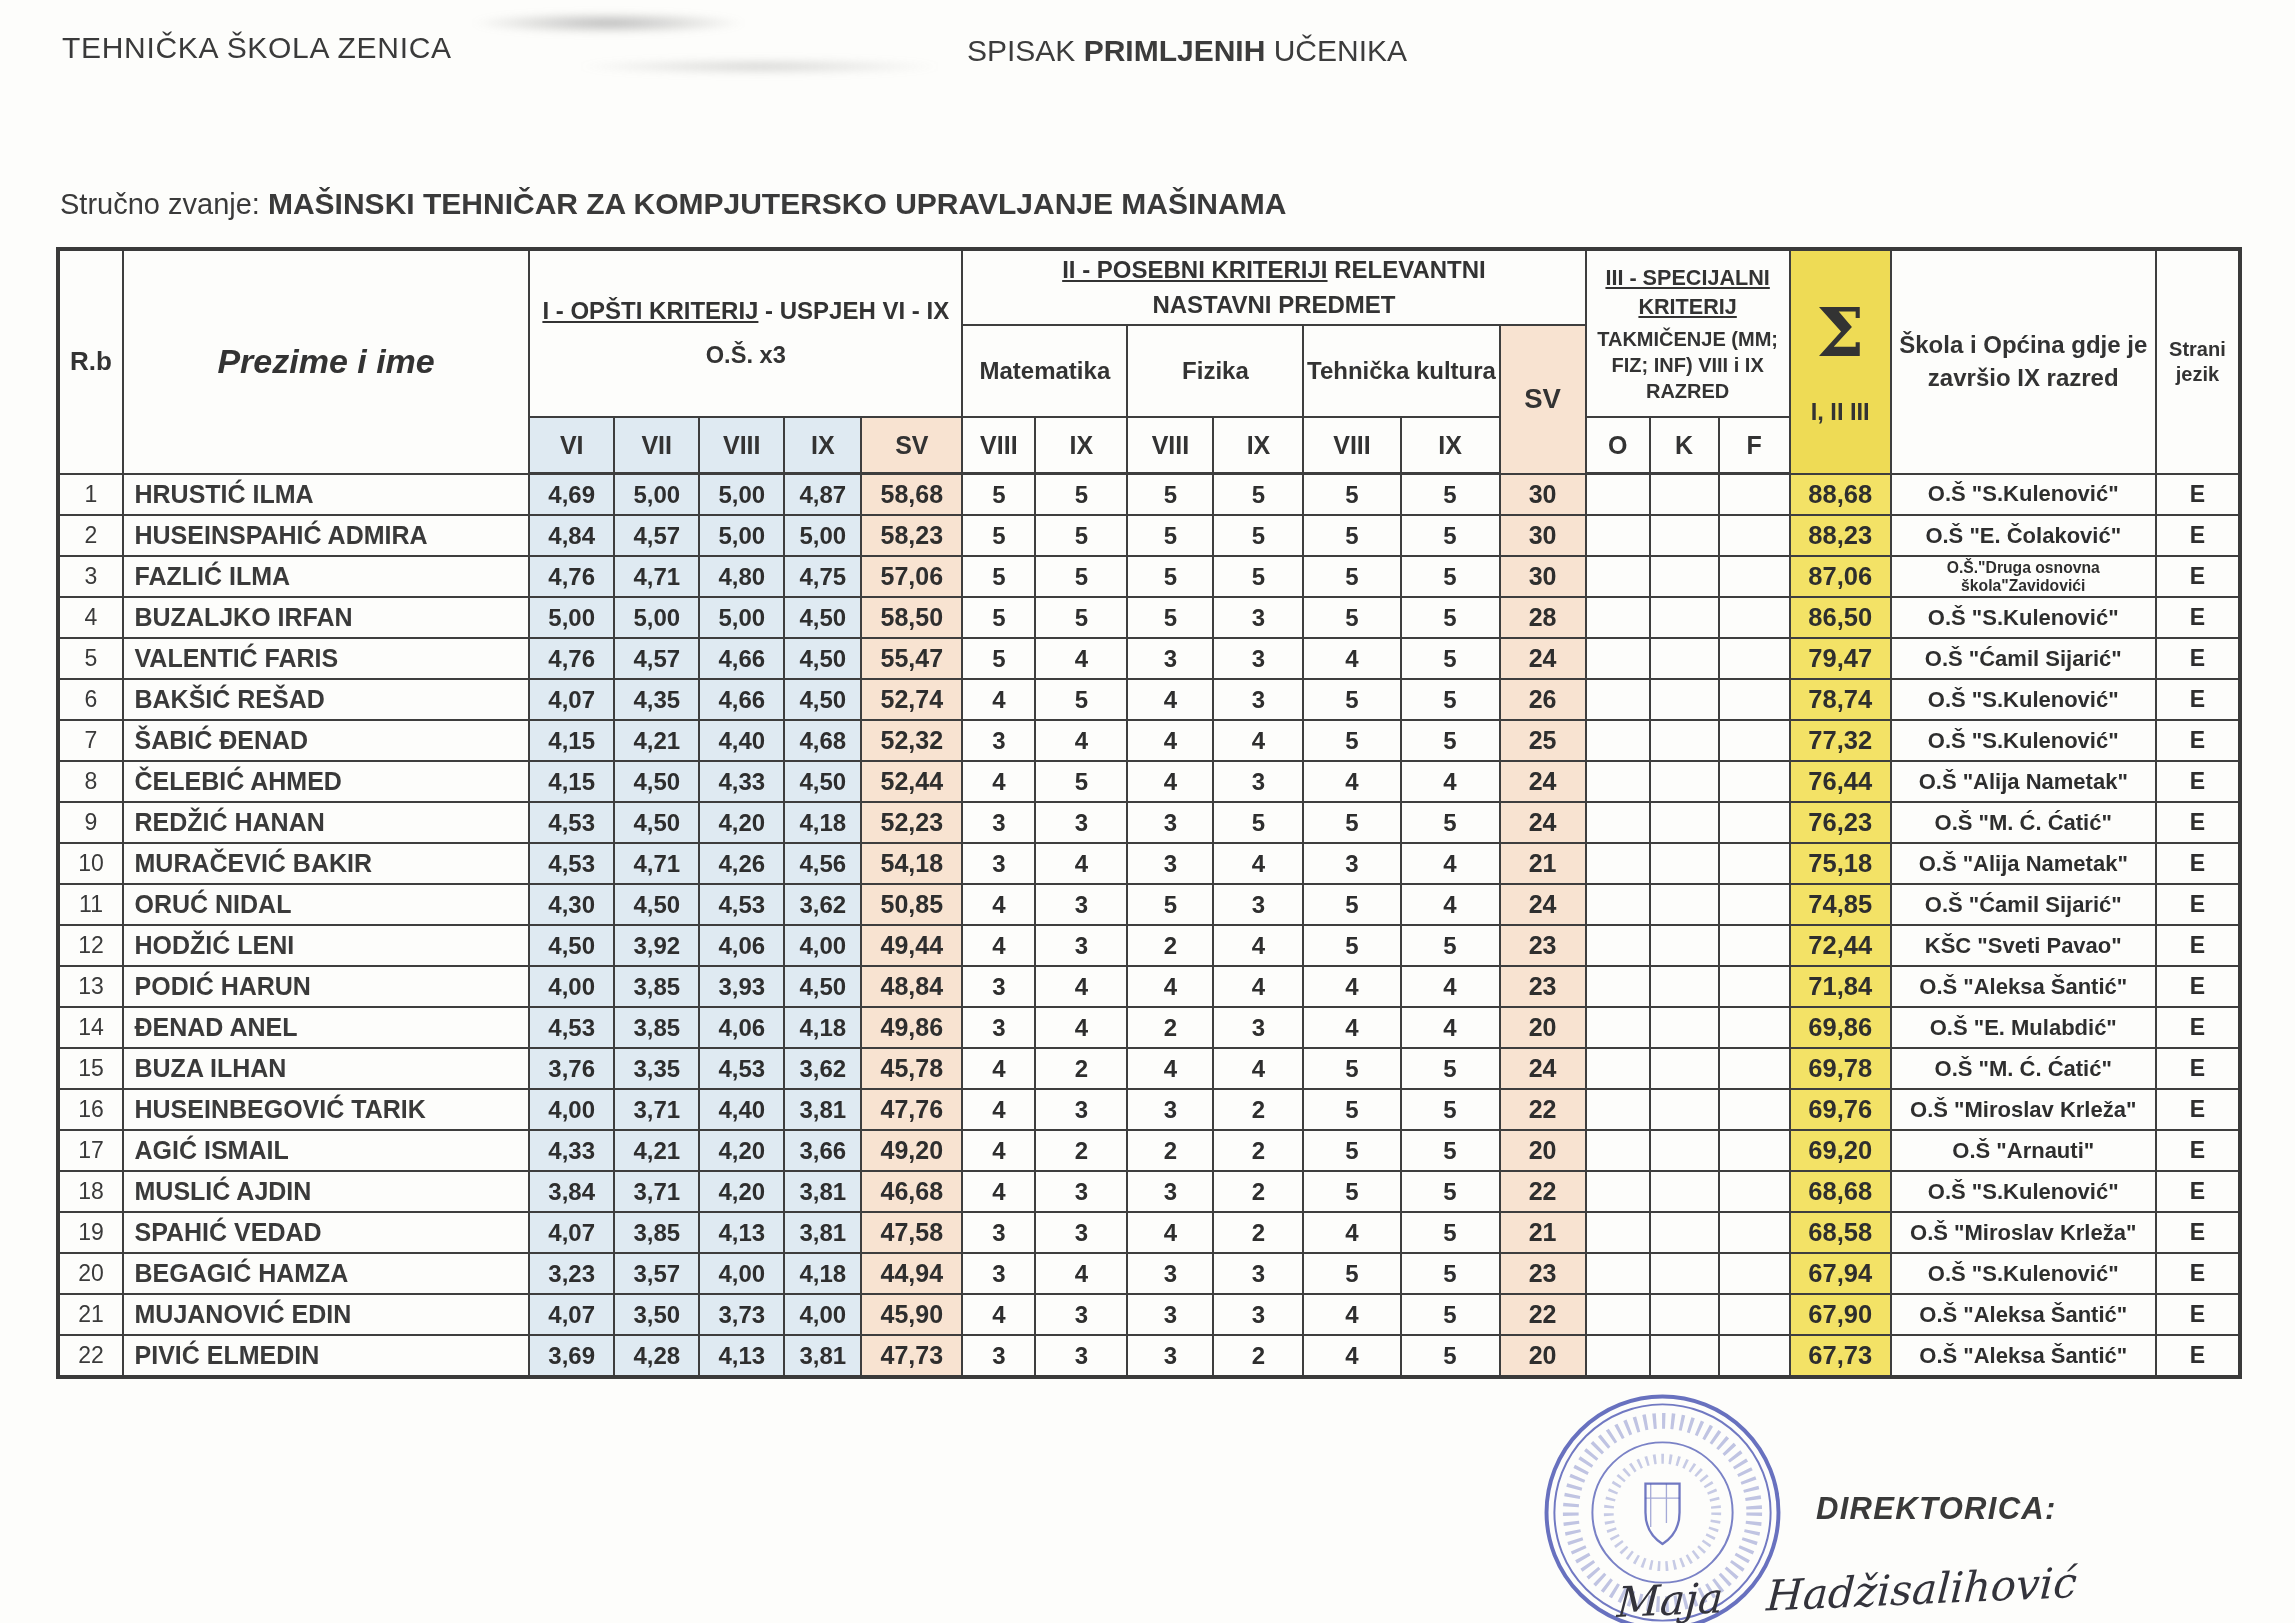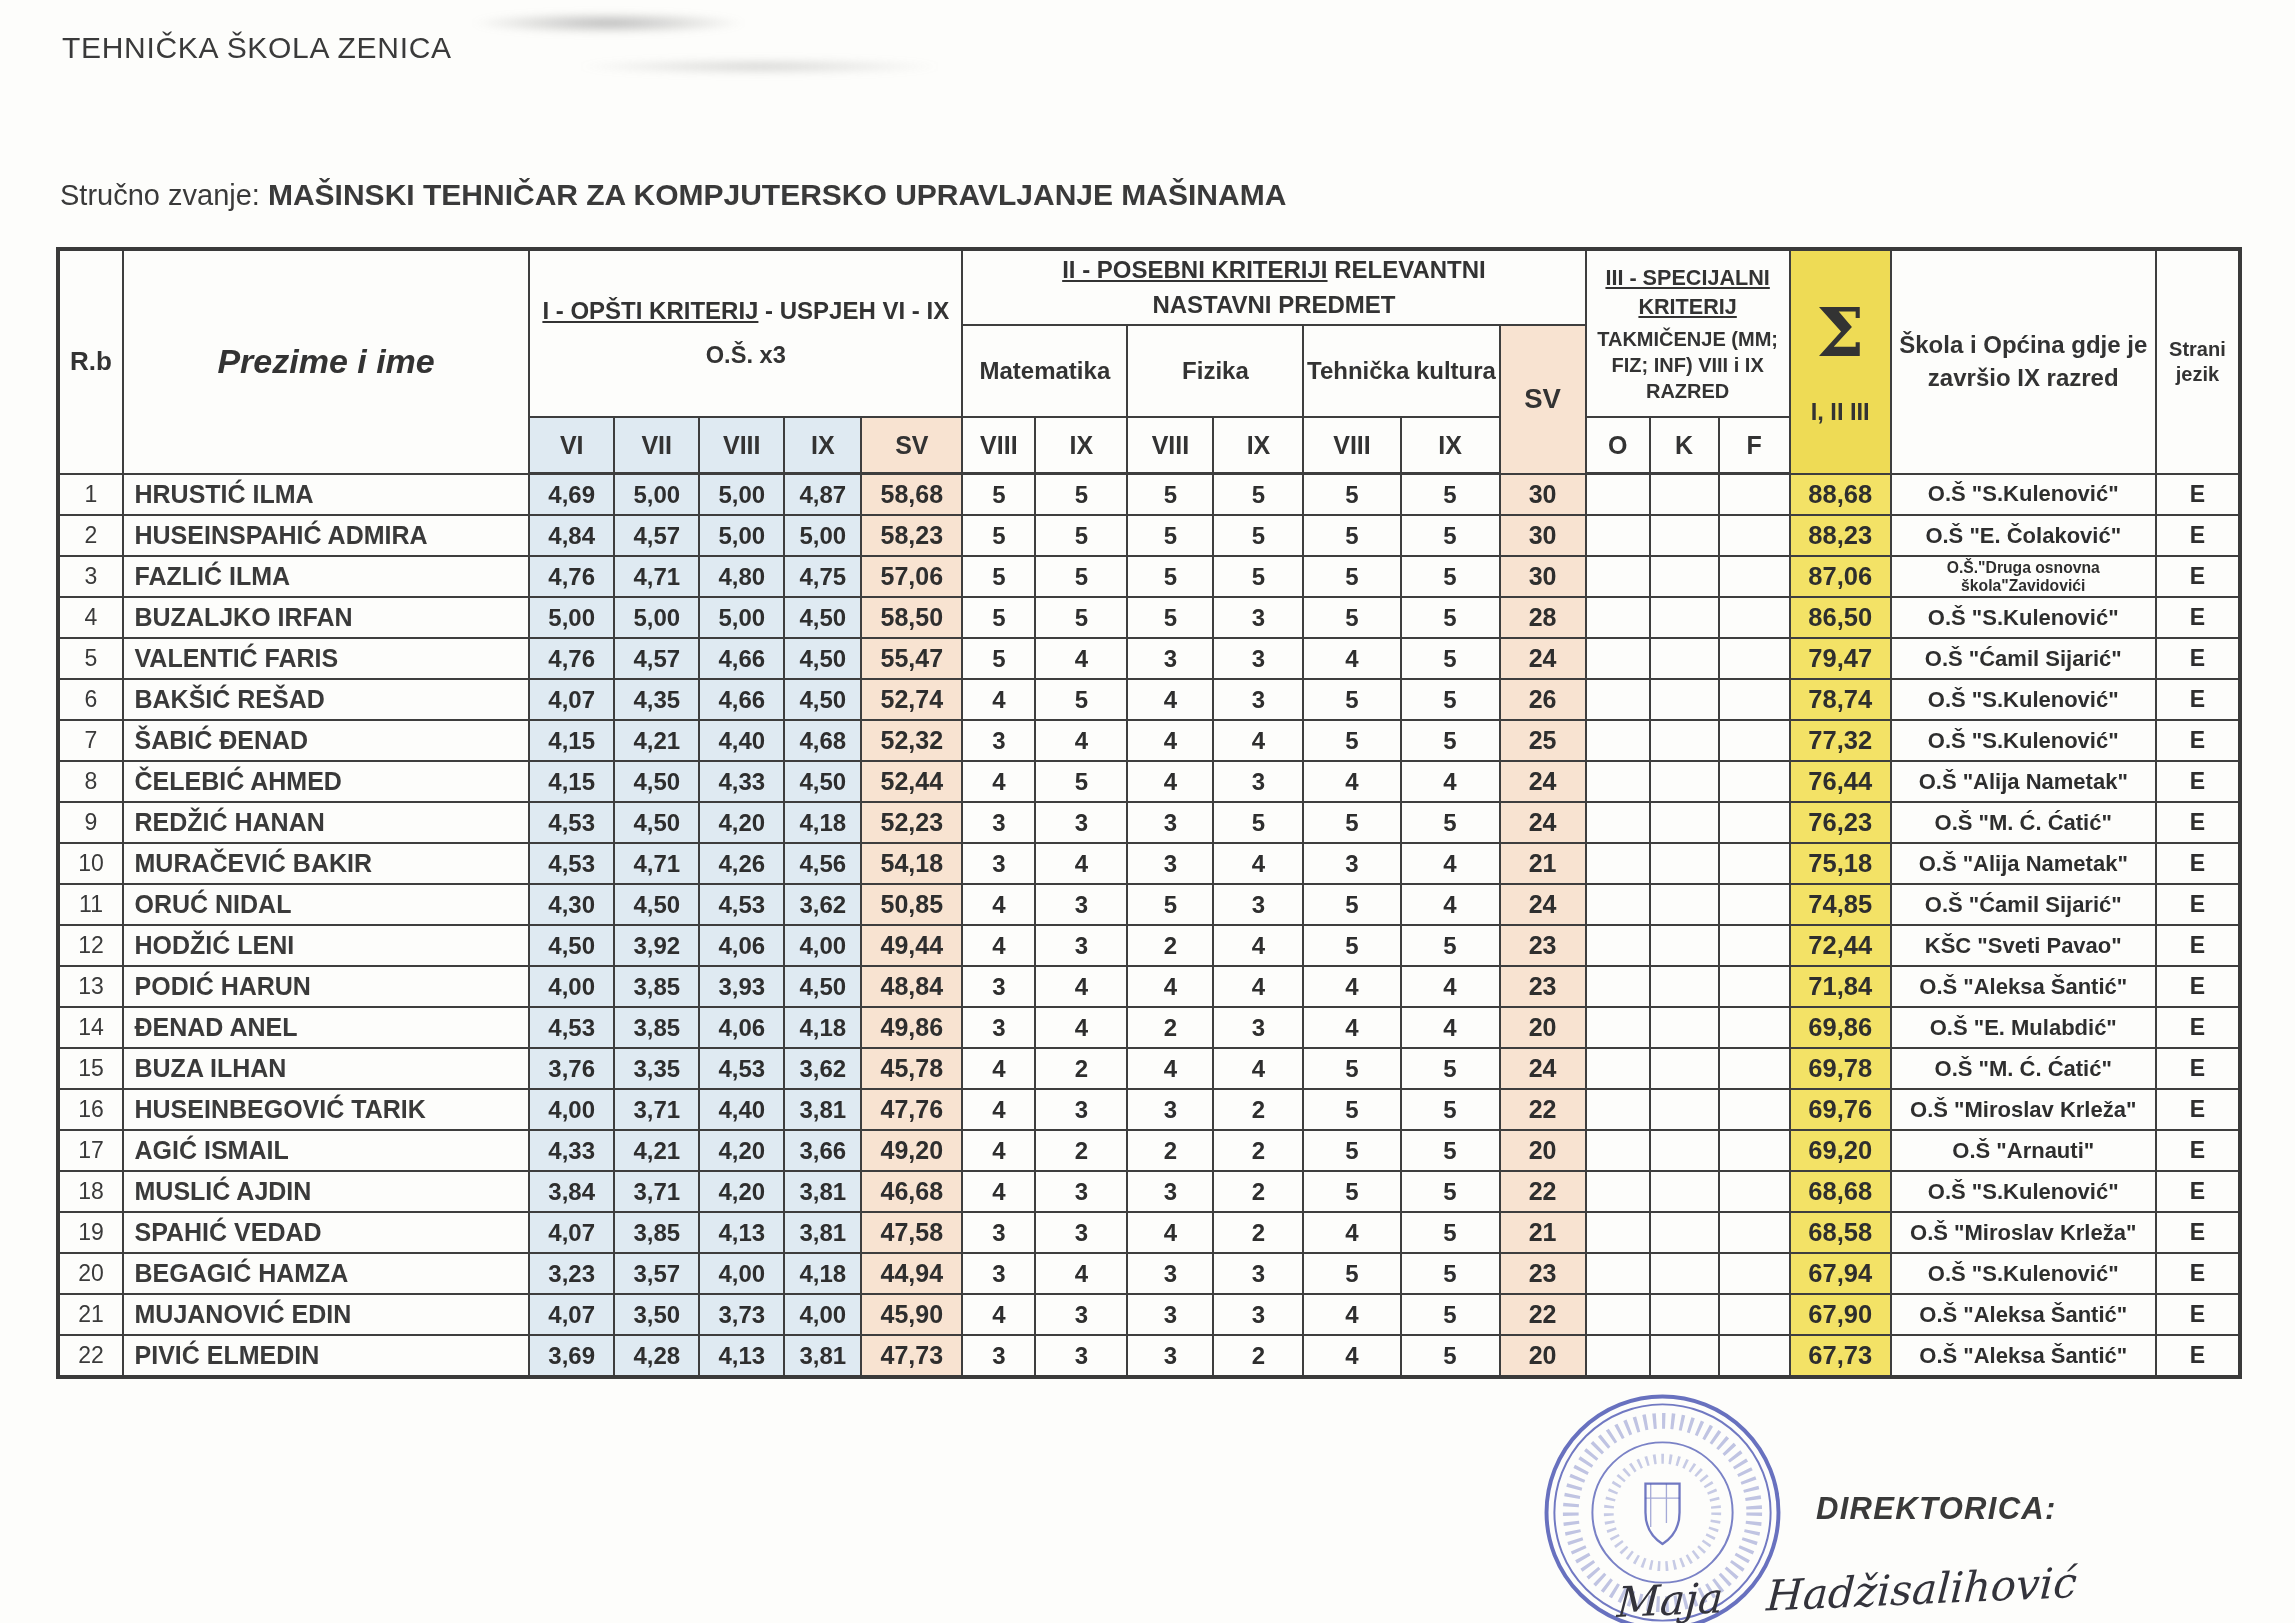--- a/index.html
+++ b/index.html
@@ -13,21 +13,21 @@
   }
   
   .smudge{position:absolute;border-radius:50%;filter:blur(3.9px);pointer-events:none;}
   .smudge.s1{left:471px;top:11.8px;width:275px;height:22px;background:radial-gradient(closest-side,rgba(110,110,110,.45),rgba(110,110,110,0));}
   .smudge.s2{left:576px;top:58px;width:367px;height:17px;background:radial-gradient(closest-side,rgba(130,130,130,.30),rgba(130,130,130,0));}
 
   .school-name{position:absolute;left:62px;top:31px;font-size:30px;letter-spacing:0.7px;color:#3a3a3a;}
   .title-line1{position:absolute;left:0;top:34px;width:100%;text-align:center;font-size:30px;color:#3c3c3c;padding-left:79px;box-sizing:border-box;}
   .title-line2{position:absolute;left:0;top:90px;width:100%;text-align:center;font-size:29px;color:#3c3c3c;padding-left:39px;box-sizing:border-box;}
   .bold{font-weight:bold;}
-  .vocation{position:absolute;left:60px;top:178px;font-size:29px;color:#3a3a3a;}
+  .vocation{position:absolute;left:60px;top:187px;font-size:29px;color:#3a3a3a;}
   .vocation .value{font-weight:bold;font-size:30px;}
 
   
   table.list{
     position:absolute;left:56px;top:247px;
     width:2186px;
     border-collapse:collapse;table-layout:fixed;
     border:4.6px solid #3a3a3a;
   }
   th,td{border:2px solid #3e3e3e;overflow:hidden;padding:0;vertical-align:middle;text-align:center;}
@@ -78,20 +78,21 @@
 </head>
 <body>
 
 <div class="page">
 
   <div class="smudge s1"></div>
   <div class="smudge s2"></div>
 
   <div class="school-name">TEHNIČKA ŠKOLA ZENICA</div>
 
+  <div class="title-line1"><span>SPISAK </span><span class="bold">PRIMLJENIH</span><span> UČENIKA</span></div>
 
 
   <div class="vocation"><span>Stručno zvanje: </span><span class="value">MAŠINSKI TEHNIČAR ZA KOMPJUTERSKO UPRAVLJANJE MAŠINAMA</span></div>
 
   <table class="list">
     <colgroup>
       <col style="width:65px">
         <col style="width:406px">
       <col style="width:85px">
         <col style="width:85px">

